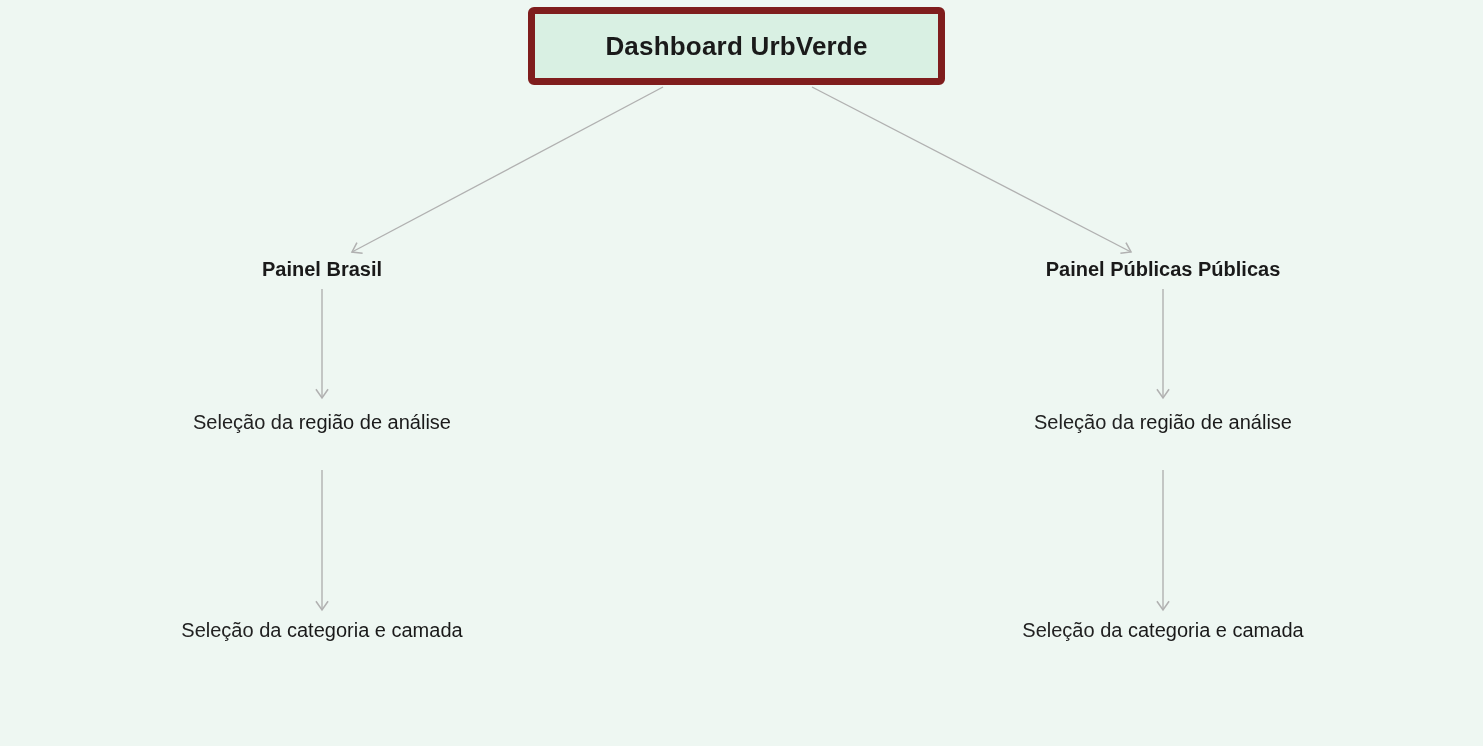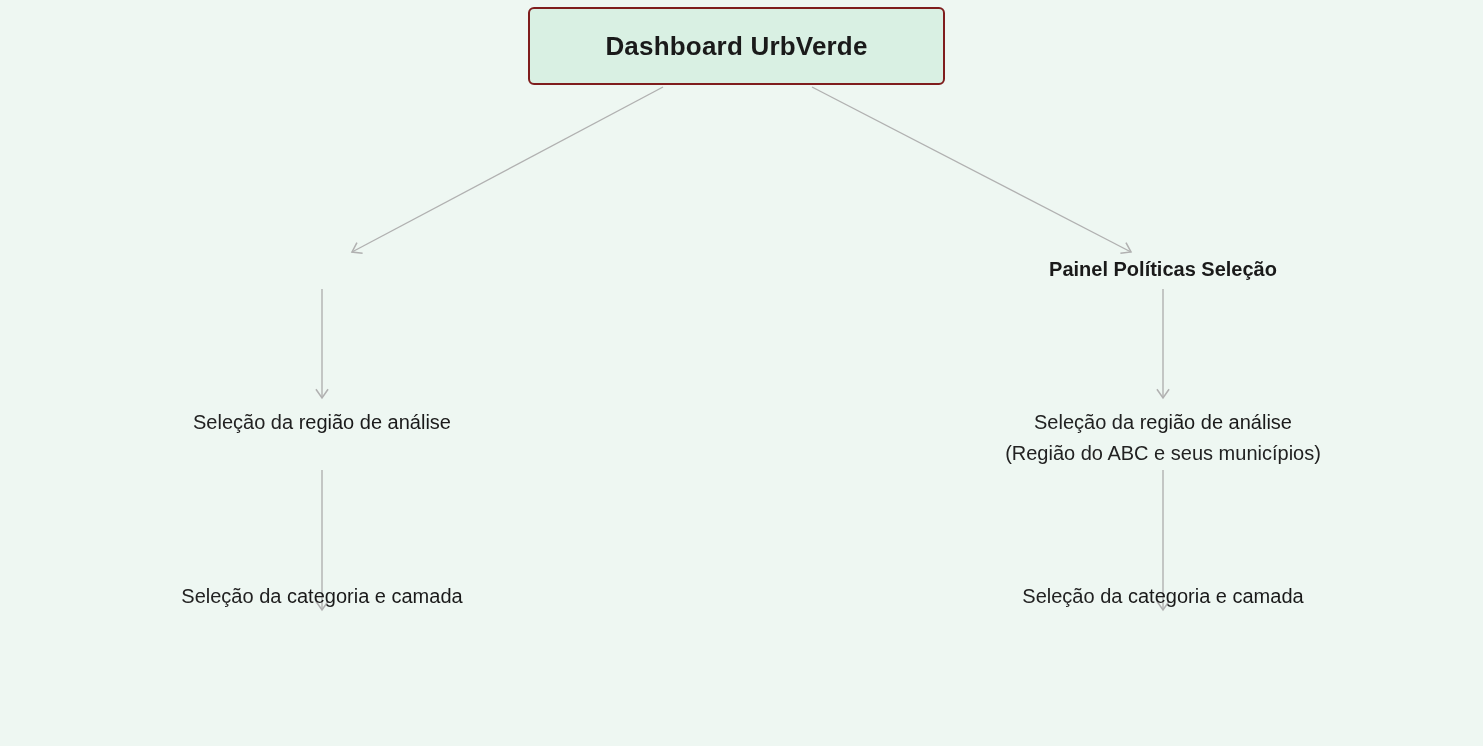--- a/index.html
+++ b/index.html
@@ -24,21 +24,21 @@
     pointer-events: none;
   }
   .root-box {
     position: absolute;
     left: 528px;
     top: 7px;
     width: 417px;
     height: 78px;
     box-sizing: border-box;
     background: #d9f0e3;
-    border: 2px solid #7f1d1d;
+    border: 7px solid #7f1d1d;
     border-radius: 6px;
     display: flex;
     align-items: center;
     justify-content: center;
   }
   .root-label {
     font-size: 26px;
     font-weight: 700;
     color: #1a1a1a;
     letter-spacing: 0.2px;
@@ -66,21 +66,21 @@
     top: 407px;
     left: 0;
     width: 100%;
     text-align: center;
     font-size: 20px;
     line-height: 31px;
     color: #222222;
   }
   .step-layer {
     position: absolute;
-    top: 584px;
+    top: 618px;
     left: 0;
     width: 100%;
     text-align: center;
     font-size: 20px;
     line-height: 25px;
     color: #222222;
   }
   .bold { font-weight: 400; color: #1a1a1a; }
 </style>
 </head>
@@ -102,32 +102,32 @@
       <line x1="322" y1="470" x2="322" y2="610" marker-end="url(#ah)"></line>
       <line x1="1163" y1="470" x2="1163" y2="610" marker-end="url(#ah)"></line>
     </g>
   </svg>
 
   <div class="root-box">
     <span class="root-label">Dashboard UrbVerde</span>
   </div>
 
   <div class="branch branch-left">
+    <div class="branch-title">Painel Brasil</div>
     <div class="step-region">
       <span>Seleção da </span><span class="bold">região de análise</span><br>
     </div>
     <div class="step-layer">
       <span>Seleção da </span><span class="bold">categoria e camada</span>
     </div>
   </div>
 
   <div class="branch branch-right">
-    <div class="branch-title">Painel Políticas Seleção</div>
+    <div class="branch-title">Painel Públicas Públicas</div>
     <div class="step-region">
       <span>Seleção da </span><span class="bold">região de análise</span><br>
-      <span>(Região do ABC e seus municípios)</span>
     </div>
     <div class="step-layer">
       <span>Seleção da </span><span class="bold">categoria e camada</span>
     </div>
   </div>
 
 </div>
 
 </body></html>

